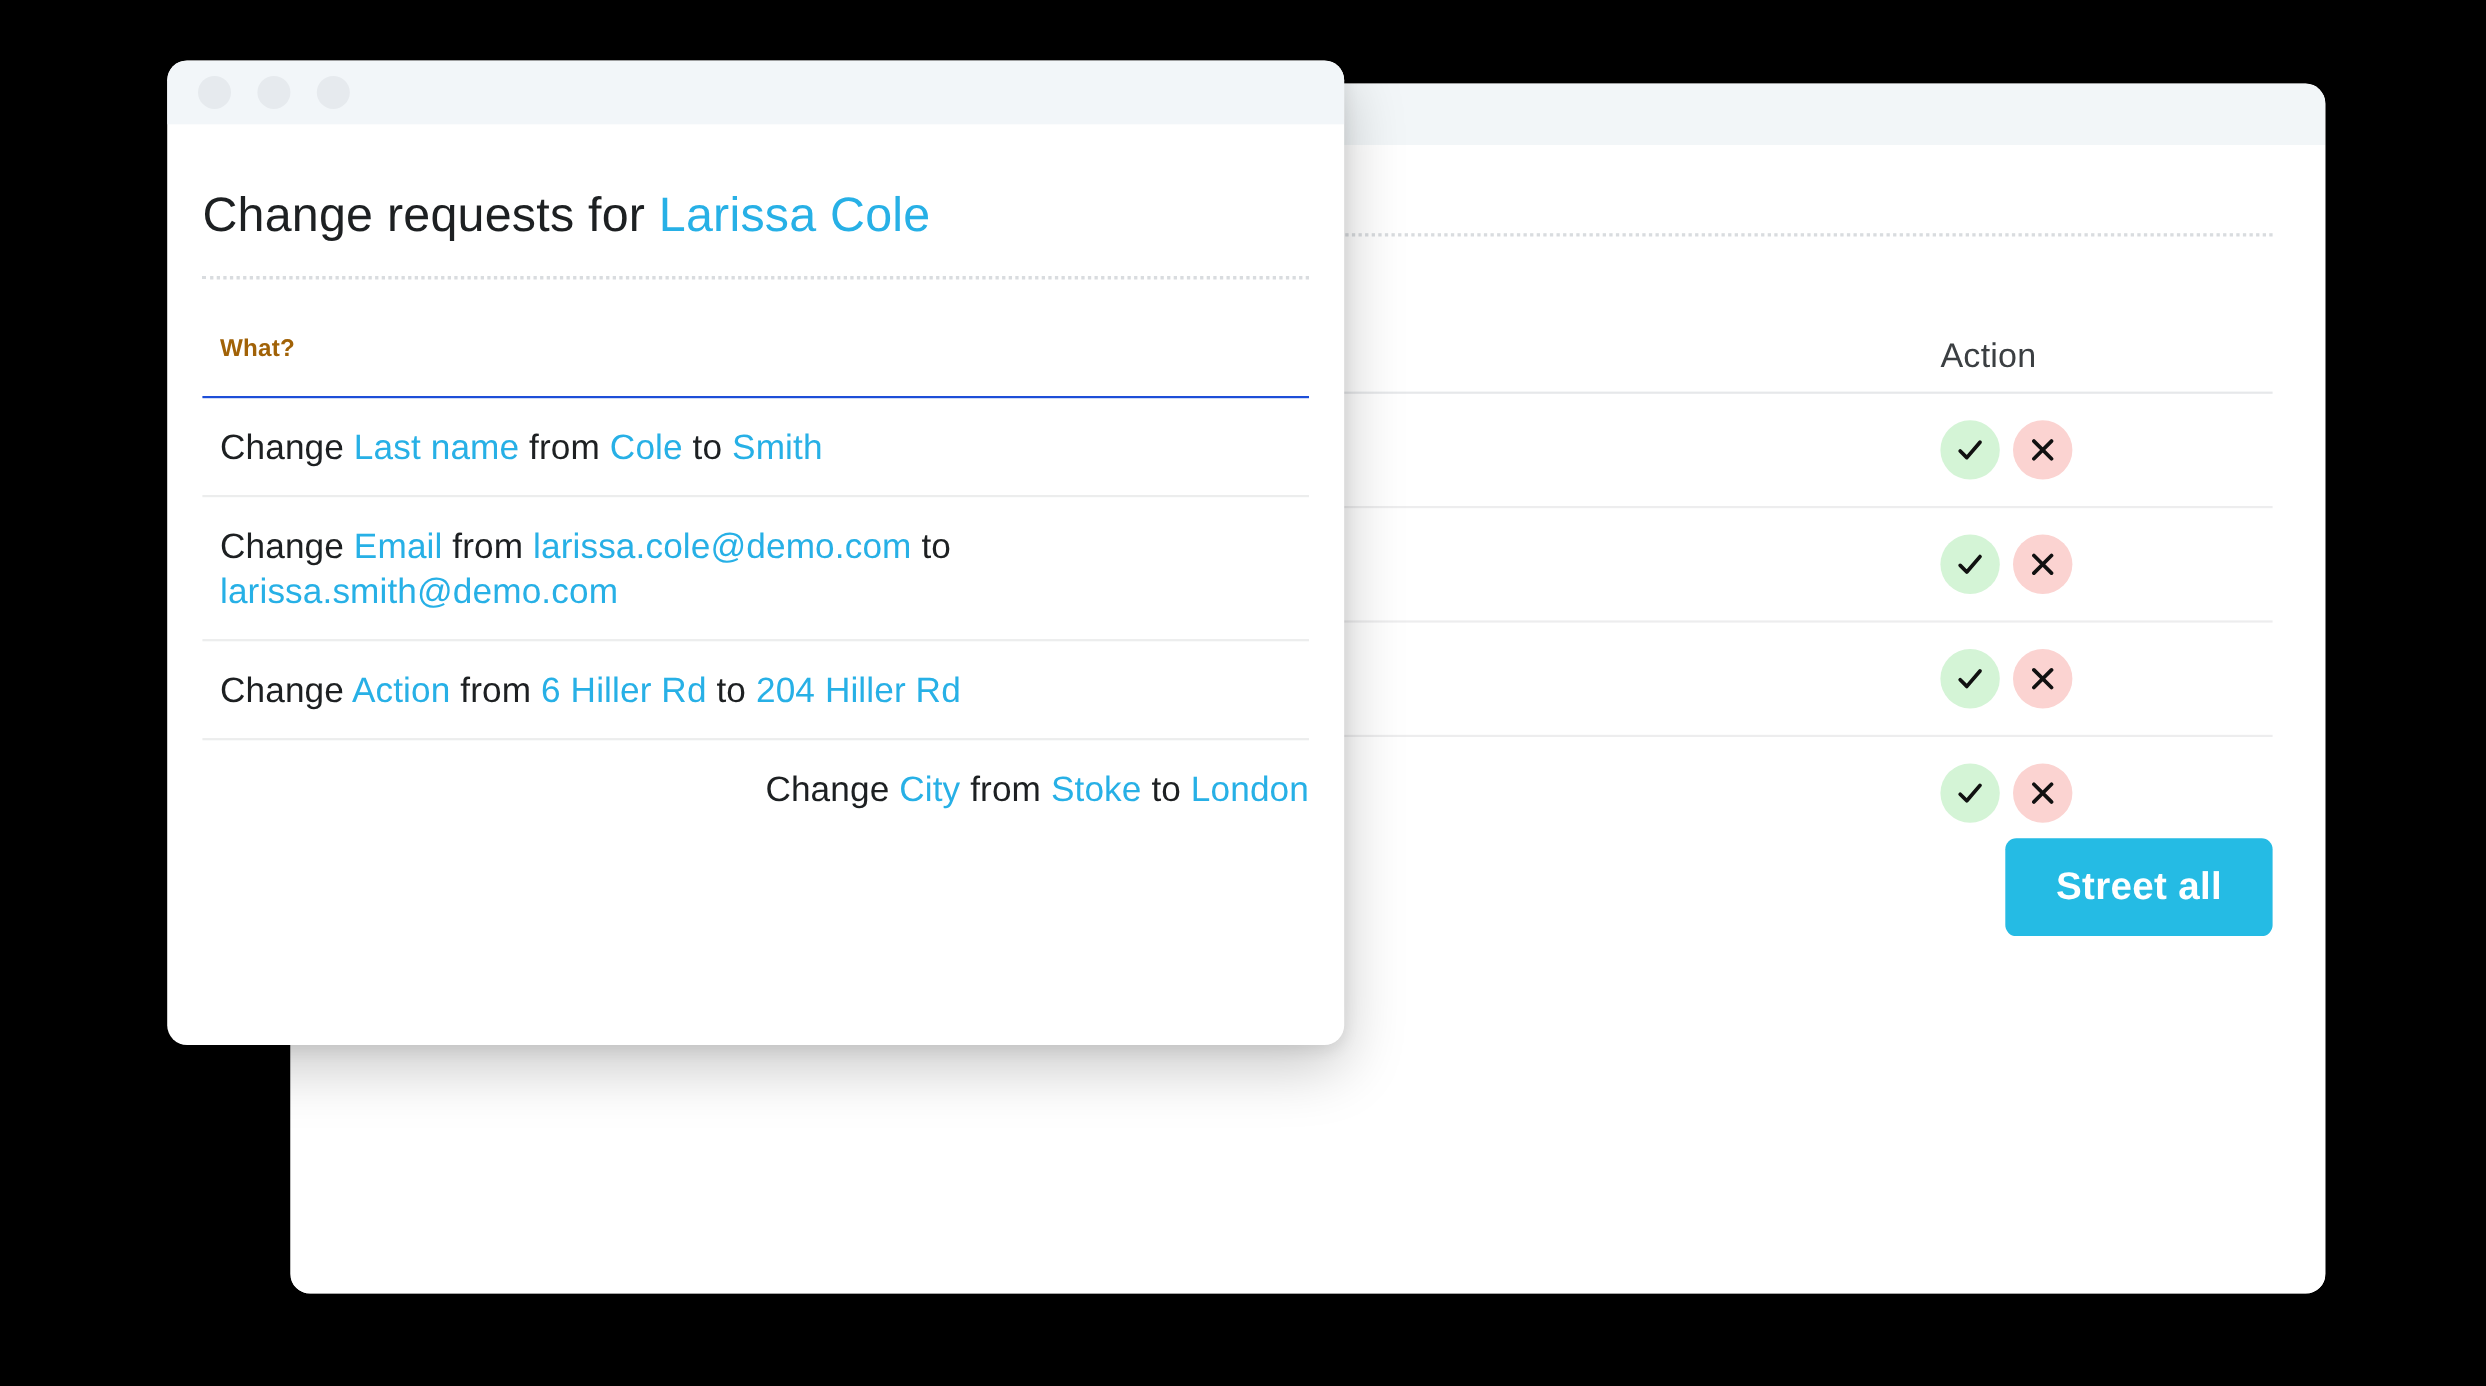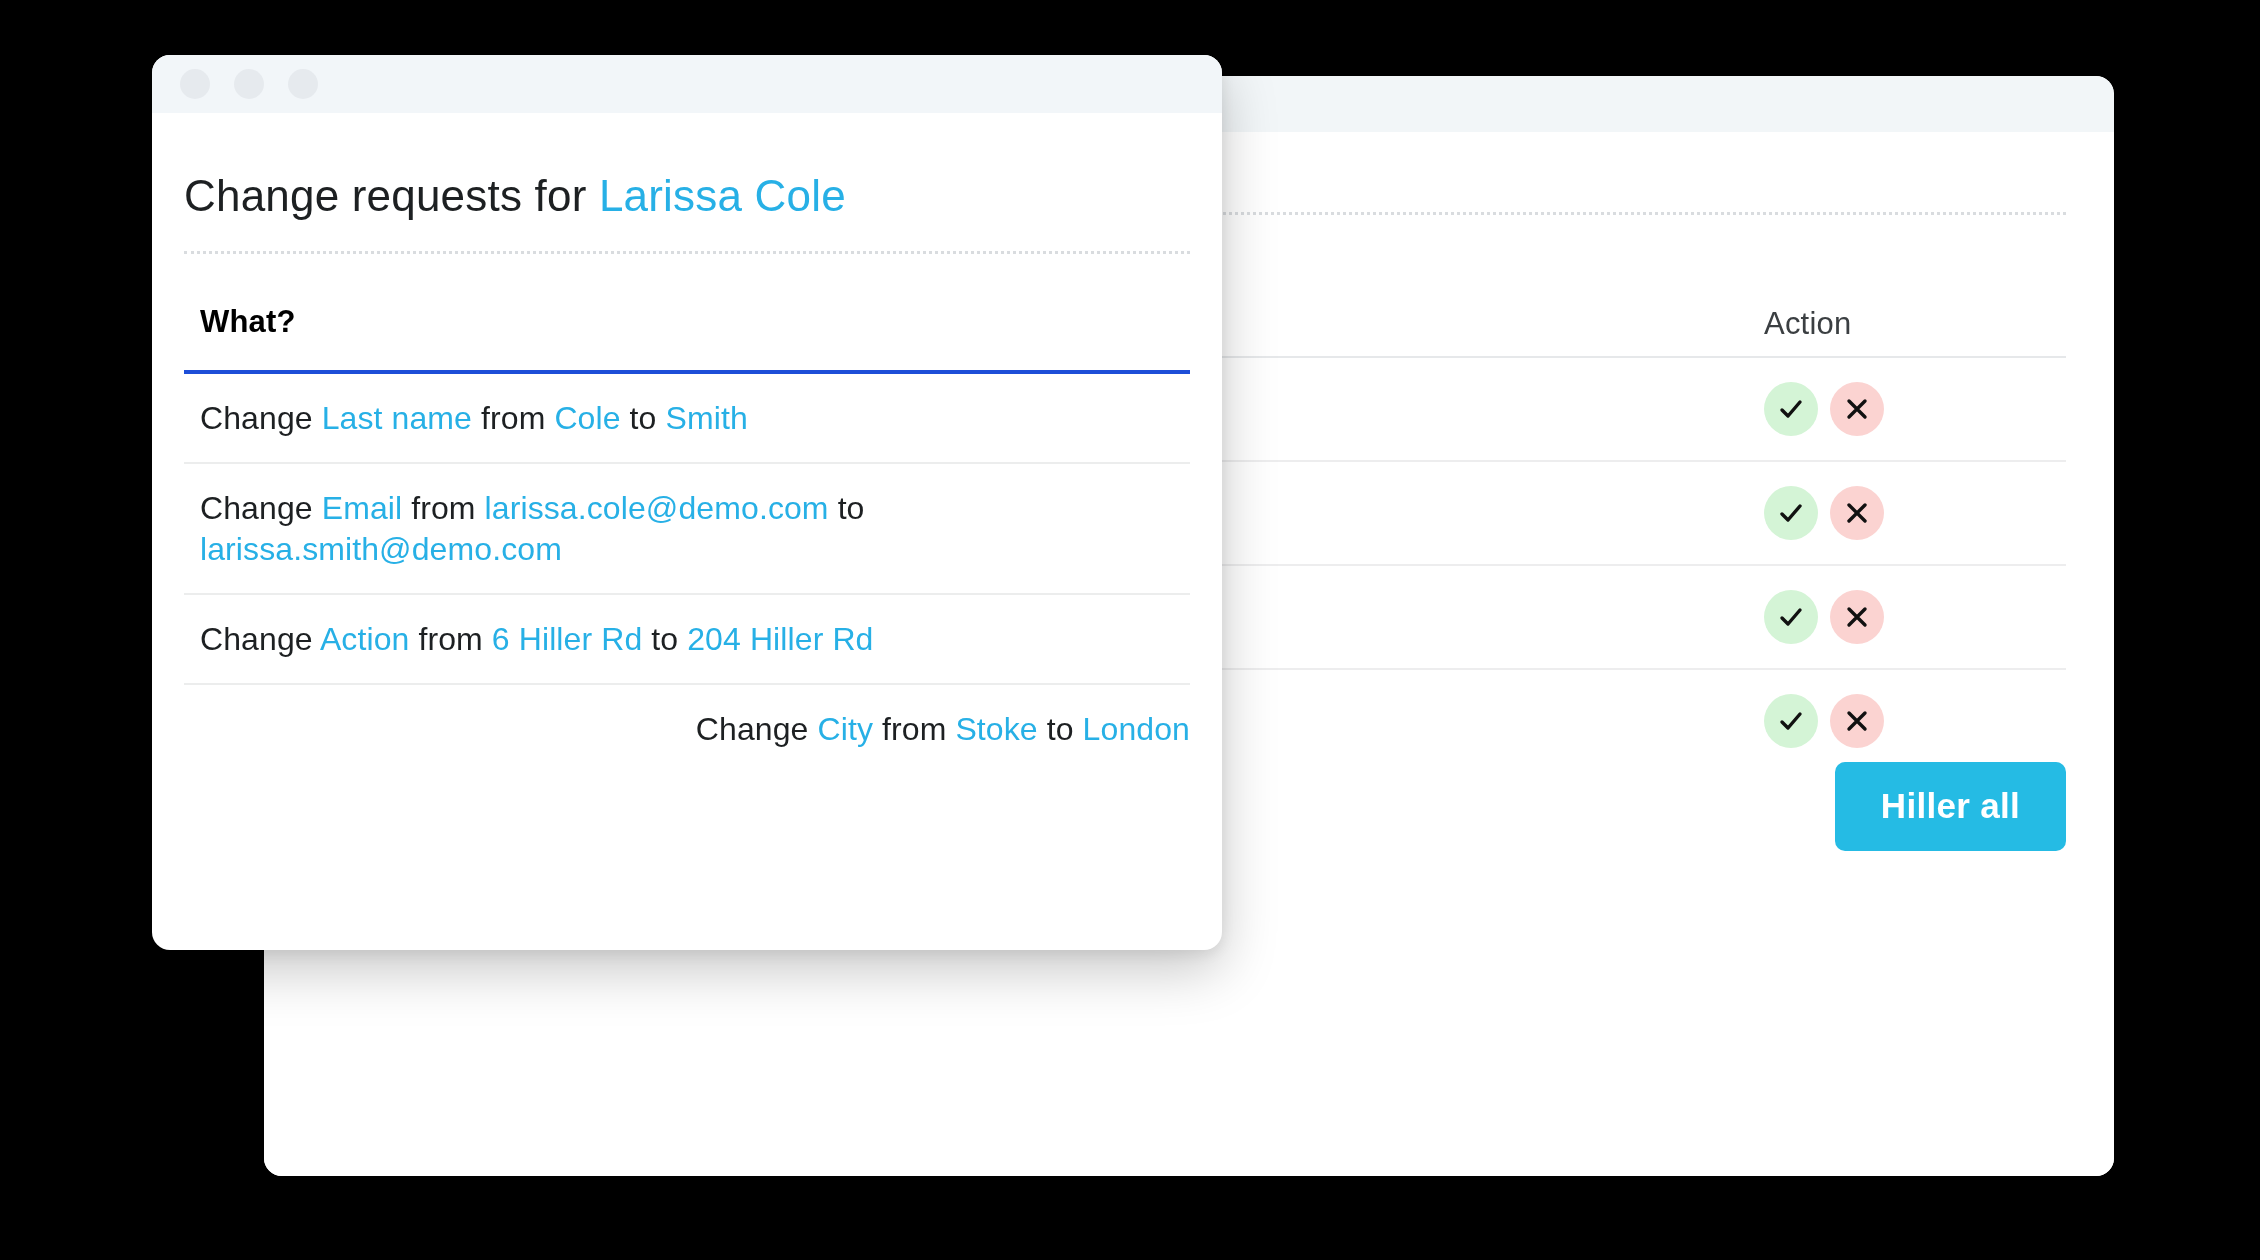--- a/index.html
+++ b/index.html
@@ -180,25 +180,25 @@
   }
   .modal-title .accent { color: #27b0e6; }
 
   .modal-dotted-divider {
     height: 0;
     border-top: 3px dotted #d9dcdf;
     margin: 0 0 0 0;
   }
 
   .what-header {
-    font-size: 31px;
+    font-size: 22px;
     font-weight: bold;
-    color: #000000;
+    color: #a16207;
     padding: 50px 0 30px 16px;
-    border-bottom: 4px solid #1d4ed8;
+    border-bottom: 2px solid #1d4ed8;
     letter-spacing: 0.2px;
   }
 
   .change-row {
     font-size: 32px;
     color: #1d2022;
     line-height: 1.26;
     padding: 24px 0 24px 16px;
     border-bottom: 2px solid #eceded;
     letter-spacing: 0.1px;
@@ -318,21 +318,21 @@
                 </svg>
               </span>
             </button>
           </div>
         </div>
       </div>
 
     </div>
 
     <div class="approve-all-wrap">
-      <button class="approve-all-btn">Hiller all</button>
+      <button class="approve-all-btn">Street all</button>
     </div>
 
   </div>
 </div>
 
 <div class="modal-window">
 
   <div class="modal-titlebar">
     <span class="dot"></span>
     <span class="dot"></span>

